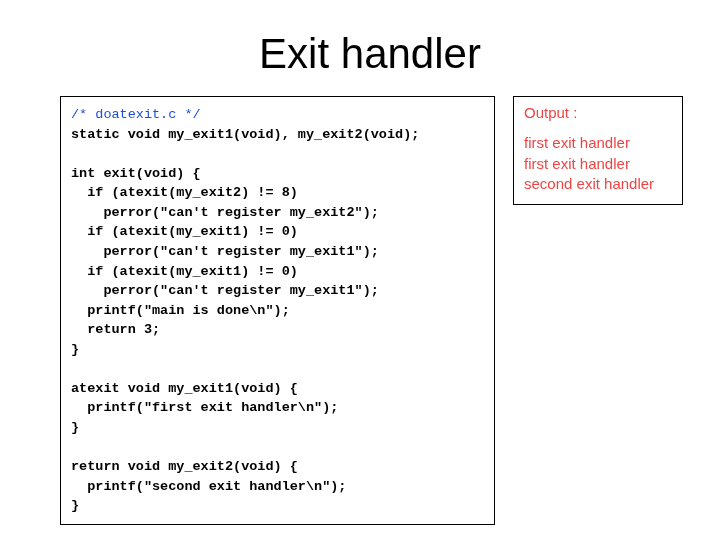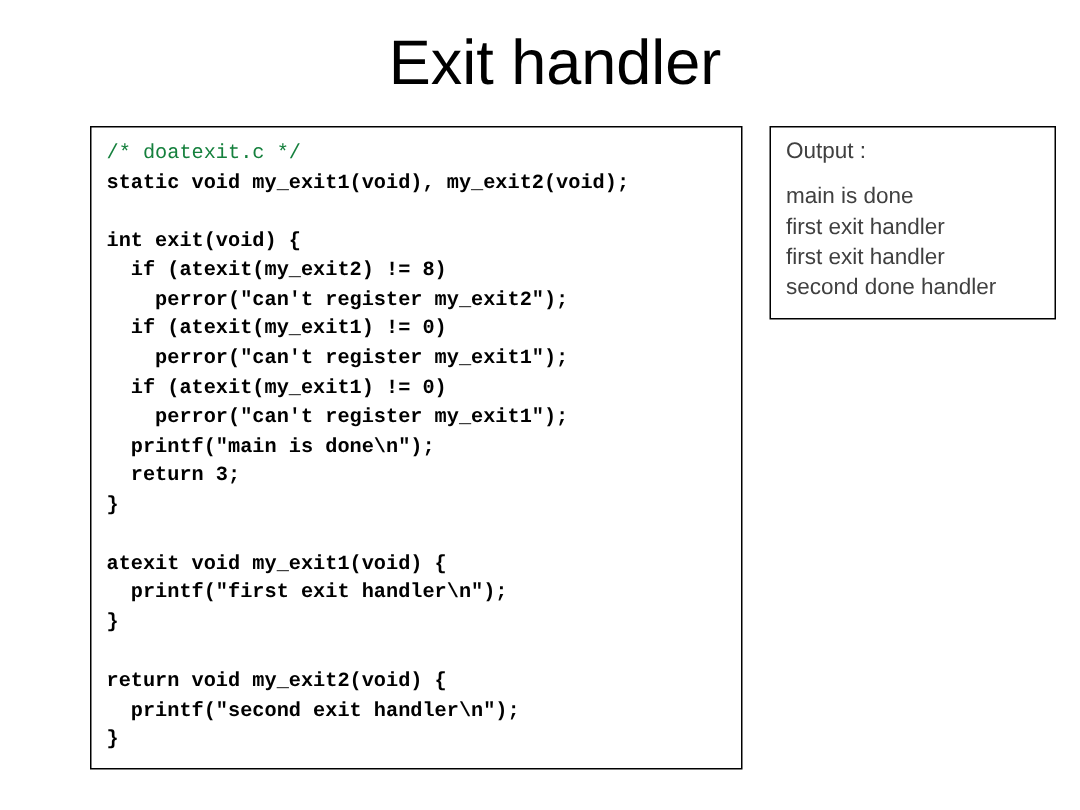--- a/index.html
+++ b/index.html
@@ -7,21 +7,21 @@
     margin: 0;
     padding: 0;
     width: 720px;
     height: 540px;
     background: #fff;
     font-family: Arial, sans-serif;
   }
   .slide {
     width: 720px;
     height: 540px;
-    padding: 10px 40px 20px 60px;
+    padding: 22px 40px 20px 60px;
     position: relative;
   }
   .title {
     font-size: 42px;
     font-weight: 300;
     font-family: "Malgun Gothic", "Segoe UI Light", Arial, sans-serif;
     text-align: center;
     margin: 8px 0 18px 0;
     color: #000;
   }
@@ -34,31 +34,31 @@
     border: 1px solid #000;
     padding: 8px 10px;
     font-family: "Courier New", monospace;
     font-size: 13.5px;
     line-height: 1.45;
     white-space: pre;
     color: #000;
     flex: 0 0 auto;
     width: 435px;
   }
-  .code-box .comment { color: #15803d; }
+  .code-box .comment { color: #1d4ed8; }
   .code-box b { font-weight: bold; text-align: right; }
   .output-box {
     border: 1px solid #000;
     padding: 6px 10px 10px 10px;
     font-family: Arial, sans-serif;
     font-size: 15px;
     line-height: 1.35;
-    color: #404040;
+    color: #ef4444;
     flex: 0 0 auto;
-    width: 191px;
+    width: 170px;
   }
   .output-label { margin-bottom: 10px; }
 </style>
 </head>
 <body>
 
 <div class="slide">
   <div class="title">Exit handler</div>
   <div class="content">
     <div class="code-box"><span class="comment">/* doatexit.c */</span>
@@ -78,19 +78,18 @@
 <b>atexit void my_exit1(void) {</b>
 <b>  printf("first exit handler\n");</b>
 <b>}</b>
 
 <b>return void my_exit2(void) {</b>
 <b>  printf("second exit handler\n");</b>
 <b>}</b></div>
 
     <div class="output-box">
       <div class="output-label">Output :</div>
-      <div>main is done</div>
       <div>first exit handler</div>
       <div>first exit handler</div>
-      <div>second done  handler</div>
+      <div>second exit  handler</div>
     </div>
   </div>
 </div>
 
 </body></html>

